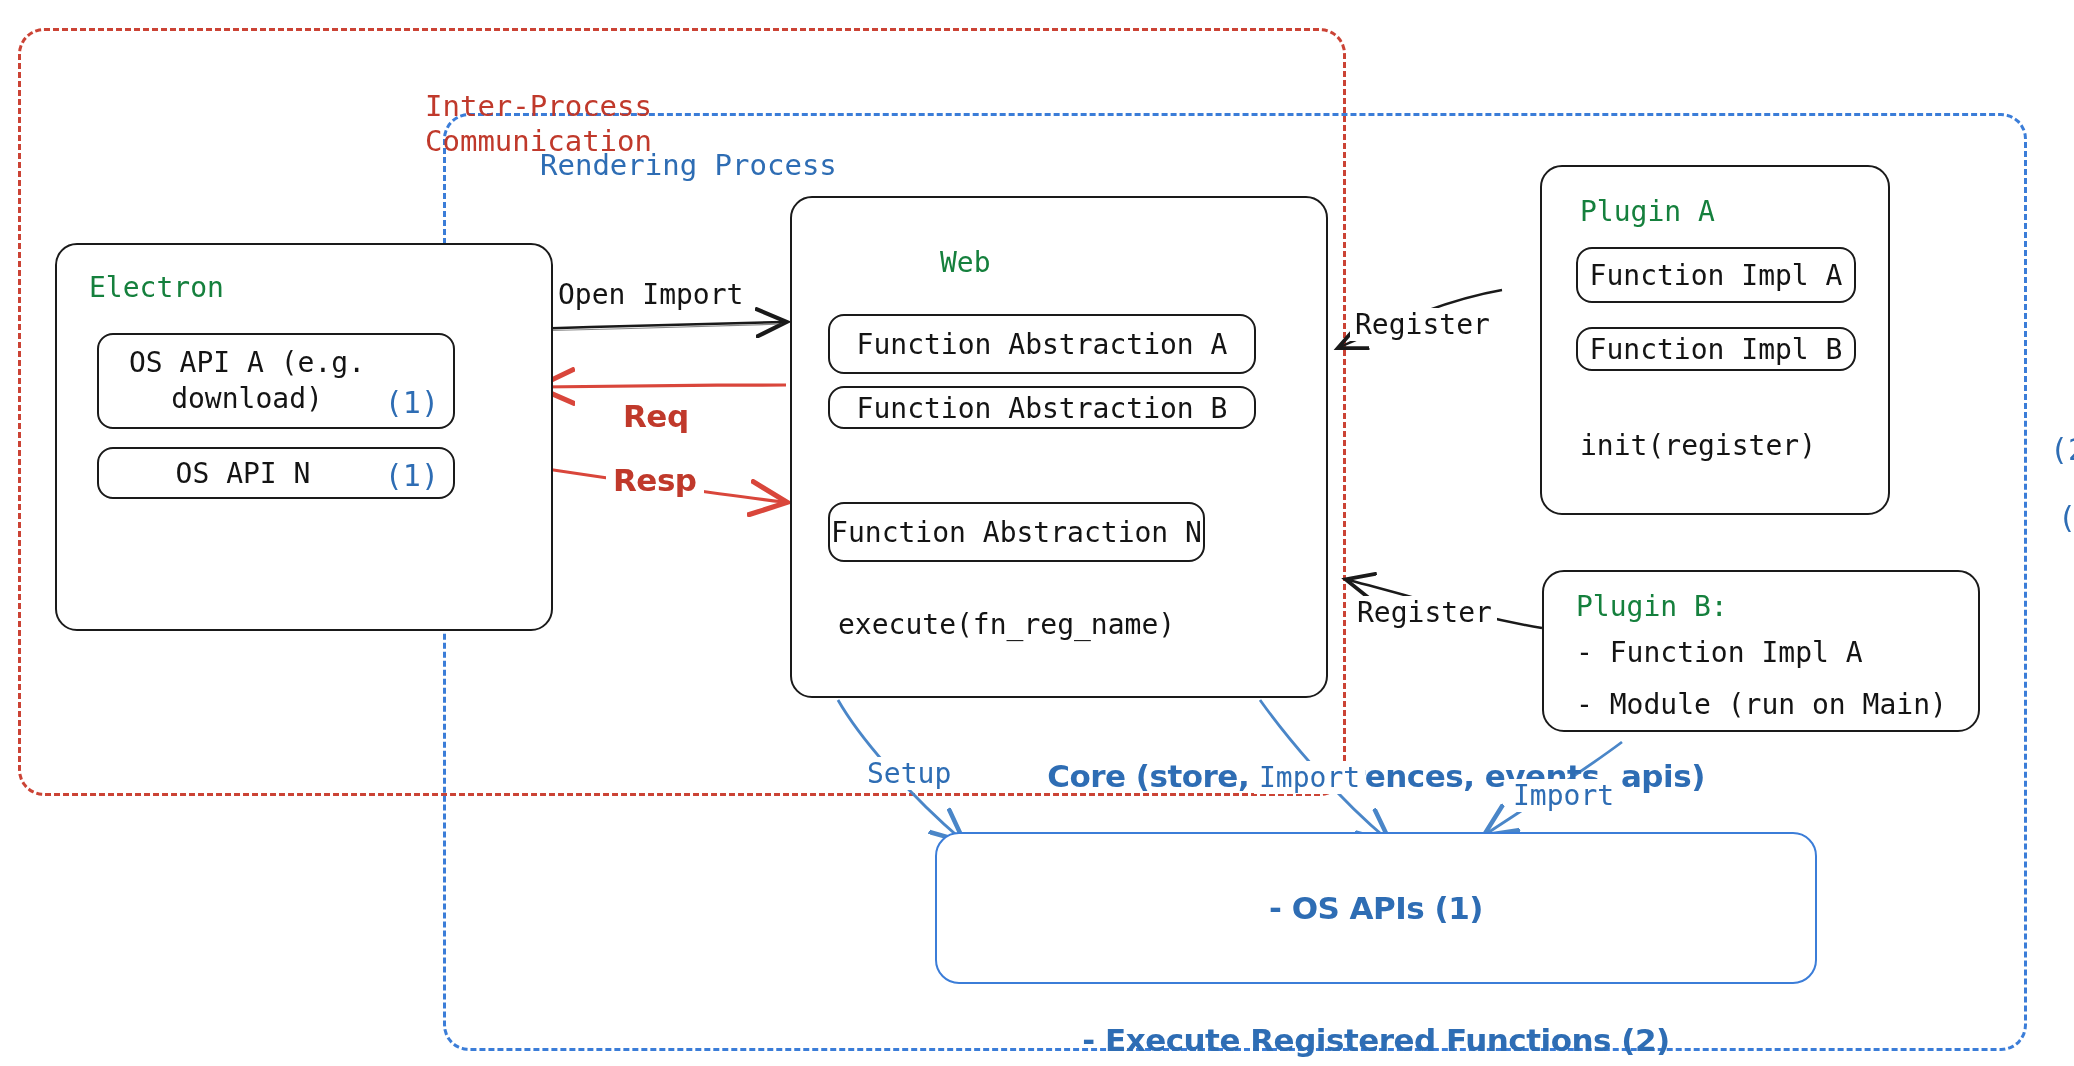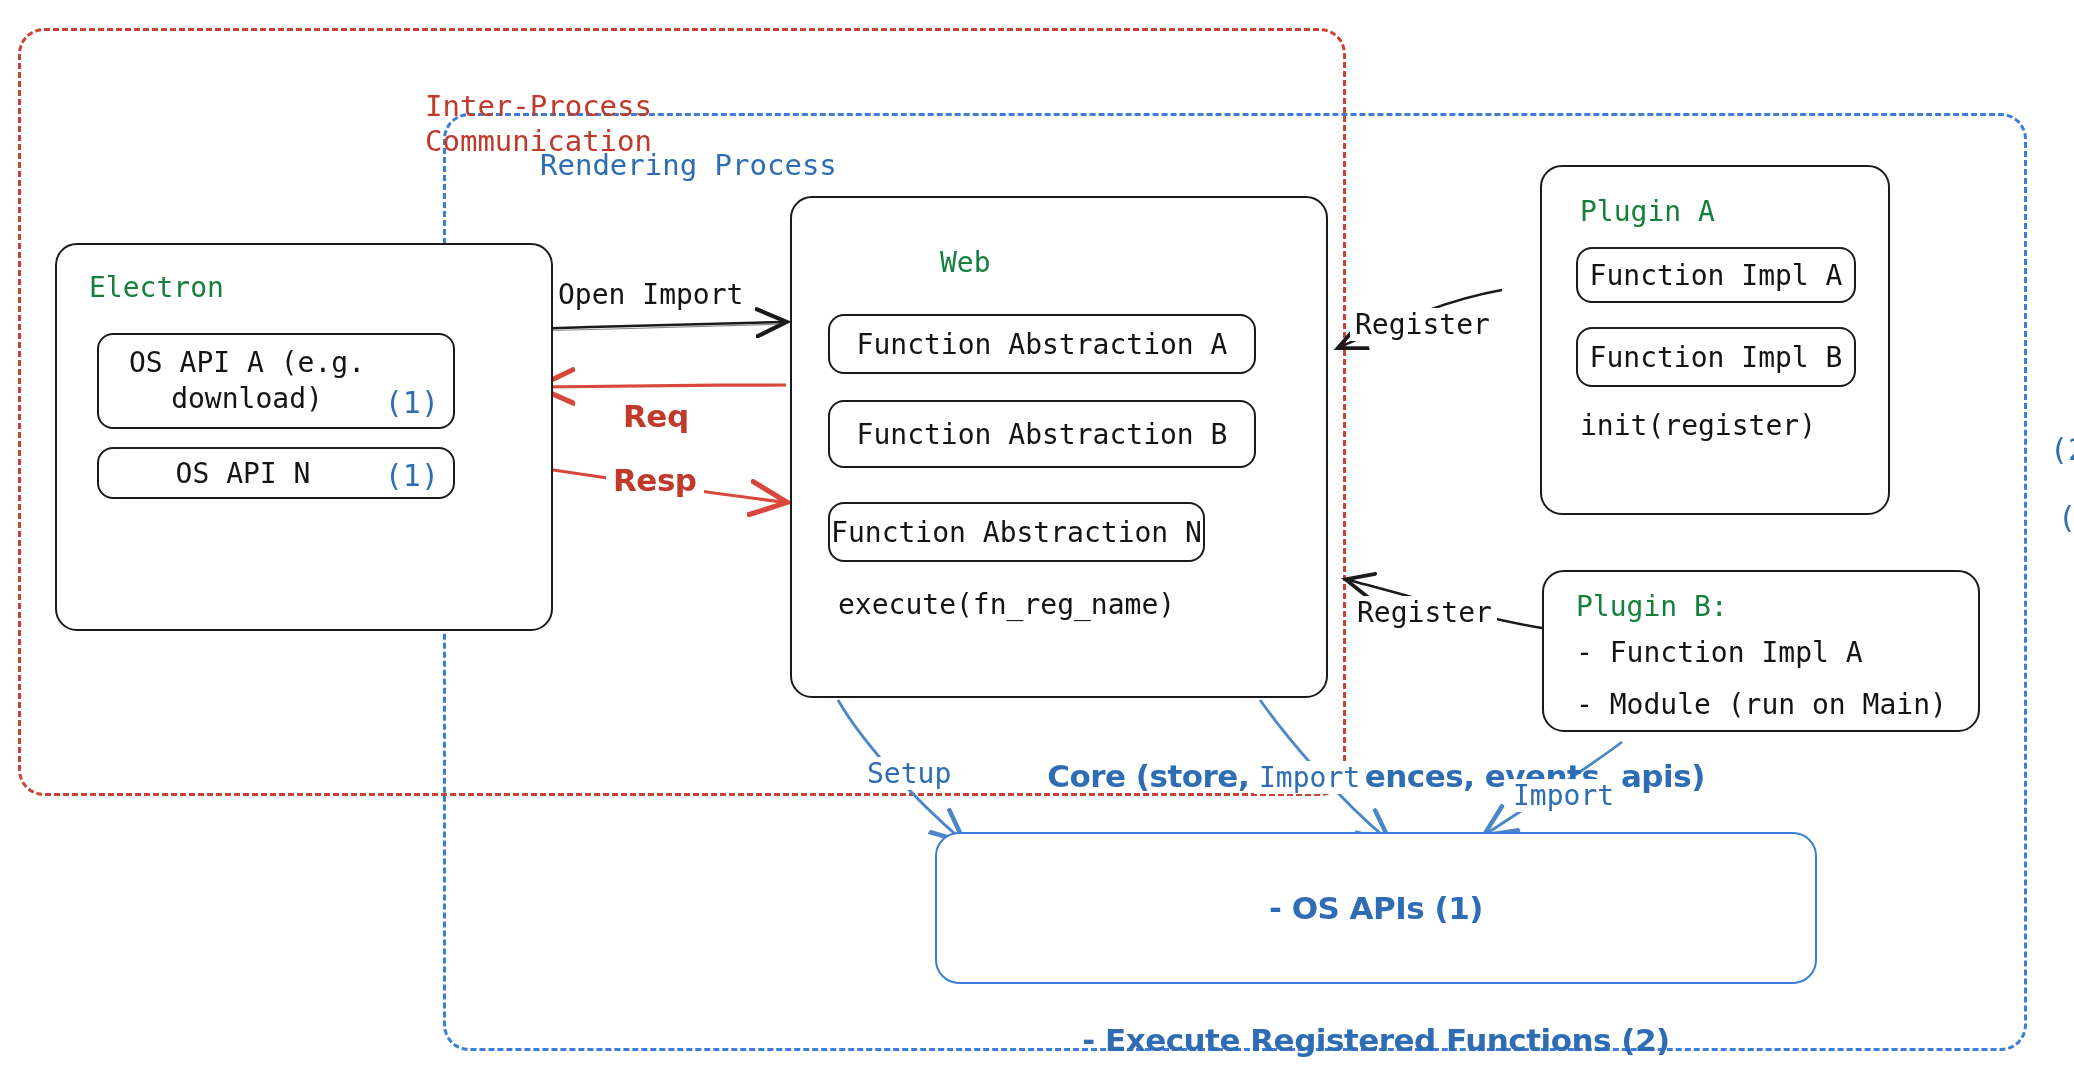--- a/index.html
+++ b/index.html
@@ -82,20 +82,21 @@
     line-height: 1.25;
   }
   .inner-text.two-line {
     line-height: 1.28;
   }
   .note {
     position: absolute;
     white-space: pre;
     font-size: 28px;
     color: #141414;
+    margin-top: 20px;
   }
   .tag-blue {
     position: absolute;
     white-space: pre;
     font-size: 30px;
     color: #2e6db4;
   }
   
   .core-box {
     position: absolute;
@@ -208,40 +209,40 @@
   </div>
 
   <div class="box" style="left:790px; top:196px; width:538px; height:502px;">
     <div class="box-title" style="left:148px; top:48px;">Web</div>
 
     <div class="box inner" style="left:36px; top:116px; width:428px; height:60px;">
       <div class="inner-text">Function Abstraction A</div>
     </div>
     <div class="tag-blue" style="left:1258px; top:234px;">(2)</div>
 
-    <div class="box inner" style="left:36px; top:202px; width:428px; height:68px;">
+    <div class="box inner" style="left:36px; top:188px; width:428px; height:43px;">
       <div class="inner-text">Function Abstraction B</div>
     </div>
     <div class="tag-blue" style="left:1266px; top:302px;">(2)</div>
 
     <div class="box inner" style="left:36px; top:304px; width:377px; height:60px;">
       <div class="inner-text">Function Abstraction N</div>
     </div>
 
     <div class="note" style="left:46px; top:390px;">execute(fn_reg_name)</div>
   </div>
 
   <div class="box" style="left:1540px; top:165px; width:350px; height:350px;">
     <div class="box-title" style="left:38px; top:28px;">Plugin A</div>
 
     <div class="box inner" style="left:34px; top:80px; width:280px; height:56px;">
       <div class="inner-text">Function Impl A</div>
     </div>
 
-    <div class="box inner" style="left:34px; top:160px; width:280px; height:60px;">
+    <div class="box inner" style="left:34px; top:160px; width:280px; height:44px;">
       <div class="inner-text">Function Impl B</div>
     </div>
 
     <div class="note" style="left:38px; top:242px;">init(register)</div>
   </div>
 
   <div class="box" style="left:1542px; top:570px; width:438px; height:162px;">
     <div class="box-title" style="left:32px; top:18px;">Plugin B:</div>
     <div class="plugin-b-lines" style="left:32px; top:62px;">- Function Impl A</div>
     <div class="plugin-b-lines" style="left:32px; top:114px;">- Module (run on Main)</div>

